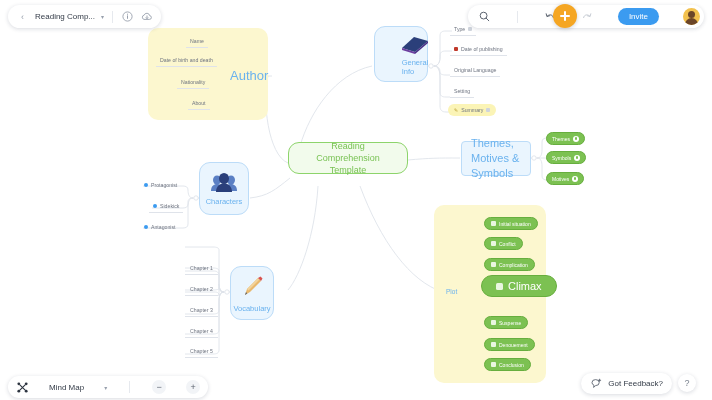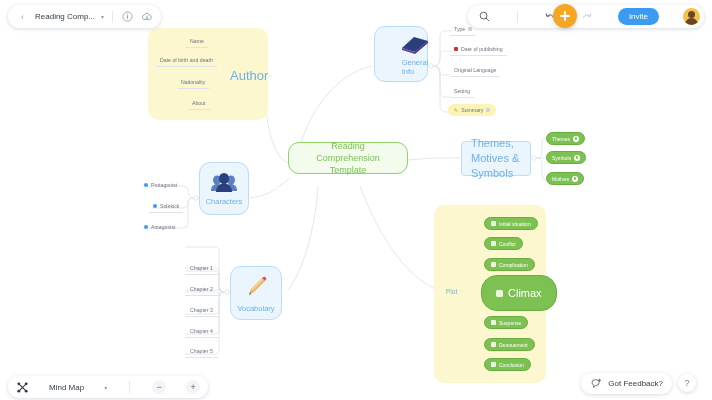--- a/index.html
+++ b/index.html
@@ -106,21 +106,21 @@
 
   .plotpill {
     position:absolute; z-index: 6; background:#7cc152; border:1px solid #67ae3e;
     border-radius: 9px; color:#fff; display:flex; align-items:center; gap:3px;
     padding: 2.5px 6px; font-size: 5px; white-space:nowrap; cursor:pointer;
   }
   .plotpill .pbadge { width:5px; height:5px; border-radius:1px; background:#e9f6e0; flex:none;}
   .climax {
     position:absolute; z-index: 7; background:#7cc152; border:1.5px solid #67ae3e;
     border-radius: 16px; color:#fff; display:flex; align-items:center; gap:5px;
-    padding: 11px 14px; font-size: 11px; white-space:nowrap; cursor:pointer;
+    padding: 4px 14px; font-size: 11px; white-space:nowrap; cursor:pointer;
   }
   .climax .pbadge { width:7px; height:7px; border-radius:1.5px; background:#e9f6e0; flex:none;}
 
   .plotlabel { position:absolute; z-index:6; font-size:6.5px; color:#6ab2ee; cursor:pointer; }
 
   .chap {
     position:absolute; z-index:6; font-size:5.2px; color:#6e7480;
     border-bottom:0.8px solid #dfe3ea; padding: 0 5px 2.5px 5px; white-space:nowrap; cursor:pointer;
   }
 </style>
@@ -286,21 +286,21 @@
   </div>
   <div class="leaf" style="left:149px; top:203px;">
     <span class="dot" style="background:#3b9bf0;"></span>
     <span>Sidekick</span>
   </div>
   <div class="leaf nb" style="left:140px; top:224px;">
     <span class="dot" style="background:#3b9bf0;"></span>
     <span>Antagonist</span>
   </div>
 
-  <div class="node icon-node" style="left:230px; top:266px; width:52px; height:54px;">
+  <div class="node icon-node" style="left:230px; top:266px; width:44px; height:54px;">
     <span>
       <svg width="26" height="26" viewBox="0 0 26 26">
         <path d="M6 21 L8 15 L19 4 L22 7 L11 18 Z" fill="#e8b86d"></path>
         <path d="M8 15 L19 4 L20.5 5.5 L9.5 16.5 Z" fill="#f2d39b"></path>
         <path d="M19 4 L22 7 L23.5 4.5 L21.5 2.5 Z" fill="#d9534f"></path>
         <path d="M6 21 L8.2 19.6 L7 18 Z" fill="#5c6470"></path>
       </svg>
     </span>
     <span>Vocabulary</span>
   </div>

